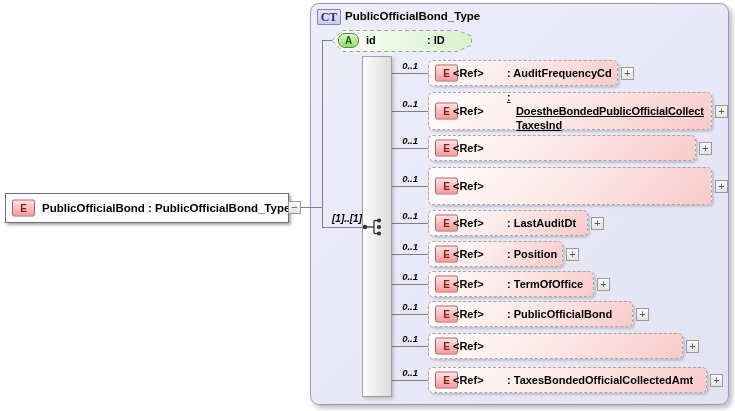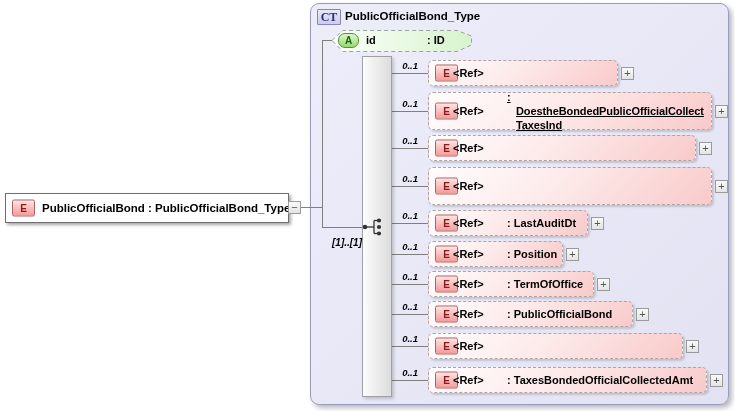--- a/index.html
+++ b/index.html
@@ -67,21 +67,21 @@
   .seq-bar{
     position:absolute;left:362px;top:56px;width:30px;height:341px;box-sizing:border-box;
     background:linear-gradient(90deg,#fcfcfc,#e9e9e9 60%,#dcdcdc);
     border:1px solid #a0a0a0;
     box-shadow:2px 2px 3px rgba(0,0,0,.18);
     z-index:3;
   }
   .seq-glyph{position:absolute;left:360px;top:217px;z-index:4;}
   .seq-card{
     position:absolute;left:322px;top:213px;width:50px;text-align:center;
-    font-size:10px;font-style:italic;z-index:3;margin-top:24px;
+    font-size:10px;font-style:italic;z-index:3;
   }
   
   .enode{
     position:absolute;left:428px;height:26px;box-sizing:border-box;
     background:linear-gradient(135deg,#fffdfd 0%,#fdeaea 45%,#f9caca 100%);
     border:1px dashed #ada5a5;border-radius:5px;
     box-shadow:2px 2px 2px rgba(0,0,0,.15);
     z-index:3;
   }
   .enode.h2{height:38px;}
@@ -141,20 +141,21 @@
   <circle cx="19" cy="3.5" r="2.1" fill="#333"></circle>
   <circle cx="19" cy="10" r="2.1" fill="#333"></circle>
   <circle cx="19" cy="16.5" r="2.1" fill="#333"></circle>
 </svg>
 
 <div class="hline" style="left:392px;top:73px;width:36px;"></div>
 <span class="card-lbl" style="top:60px;">0..1</span>
 <div class="enode" style="top:60px;width:190px;">
   <span class="e-badge">E</span>
   <span class="eref">&lt;Ref&gt;</span>
+  <div class="enm"><span>: </span><span>AuditFrequencyCd</span></div>
 </div>
 <div class="toggle" style="left:621px;top:67px;"><span>+</span></div>
 
 <div class="hline" style="left:392px;top:111px;width:36px;"></div>
 <span class="card-lbl" style="top:98px;">0..1</span>
 <div class="enode h2" style="top:92px;width:284px;">
   <span class="e-badge">E</span>
   <span class="eref">&lt;Ref&gt;</span>
   <div class="enm"><span>: </span><span>DoestheBondedPublicOfficialCollectTaxesInd</span></div>
 </div>

